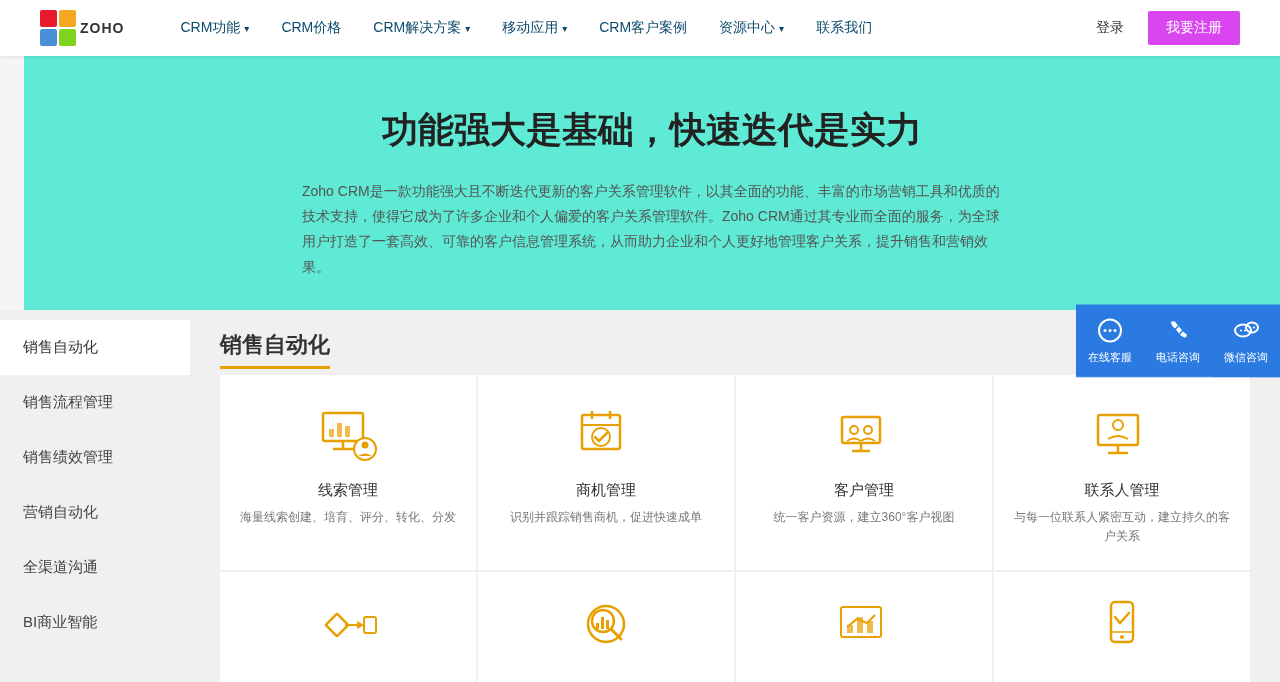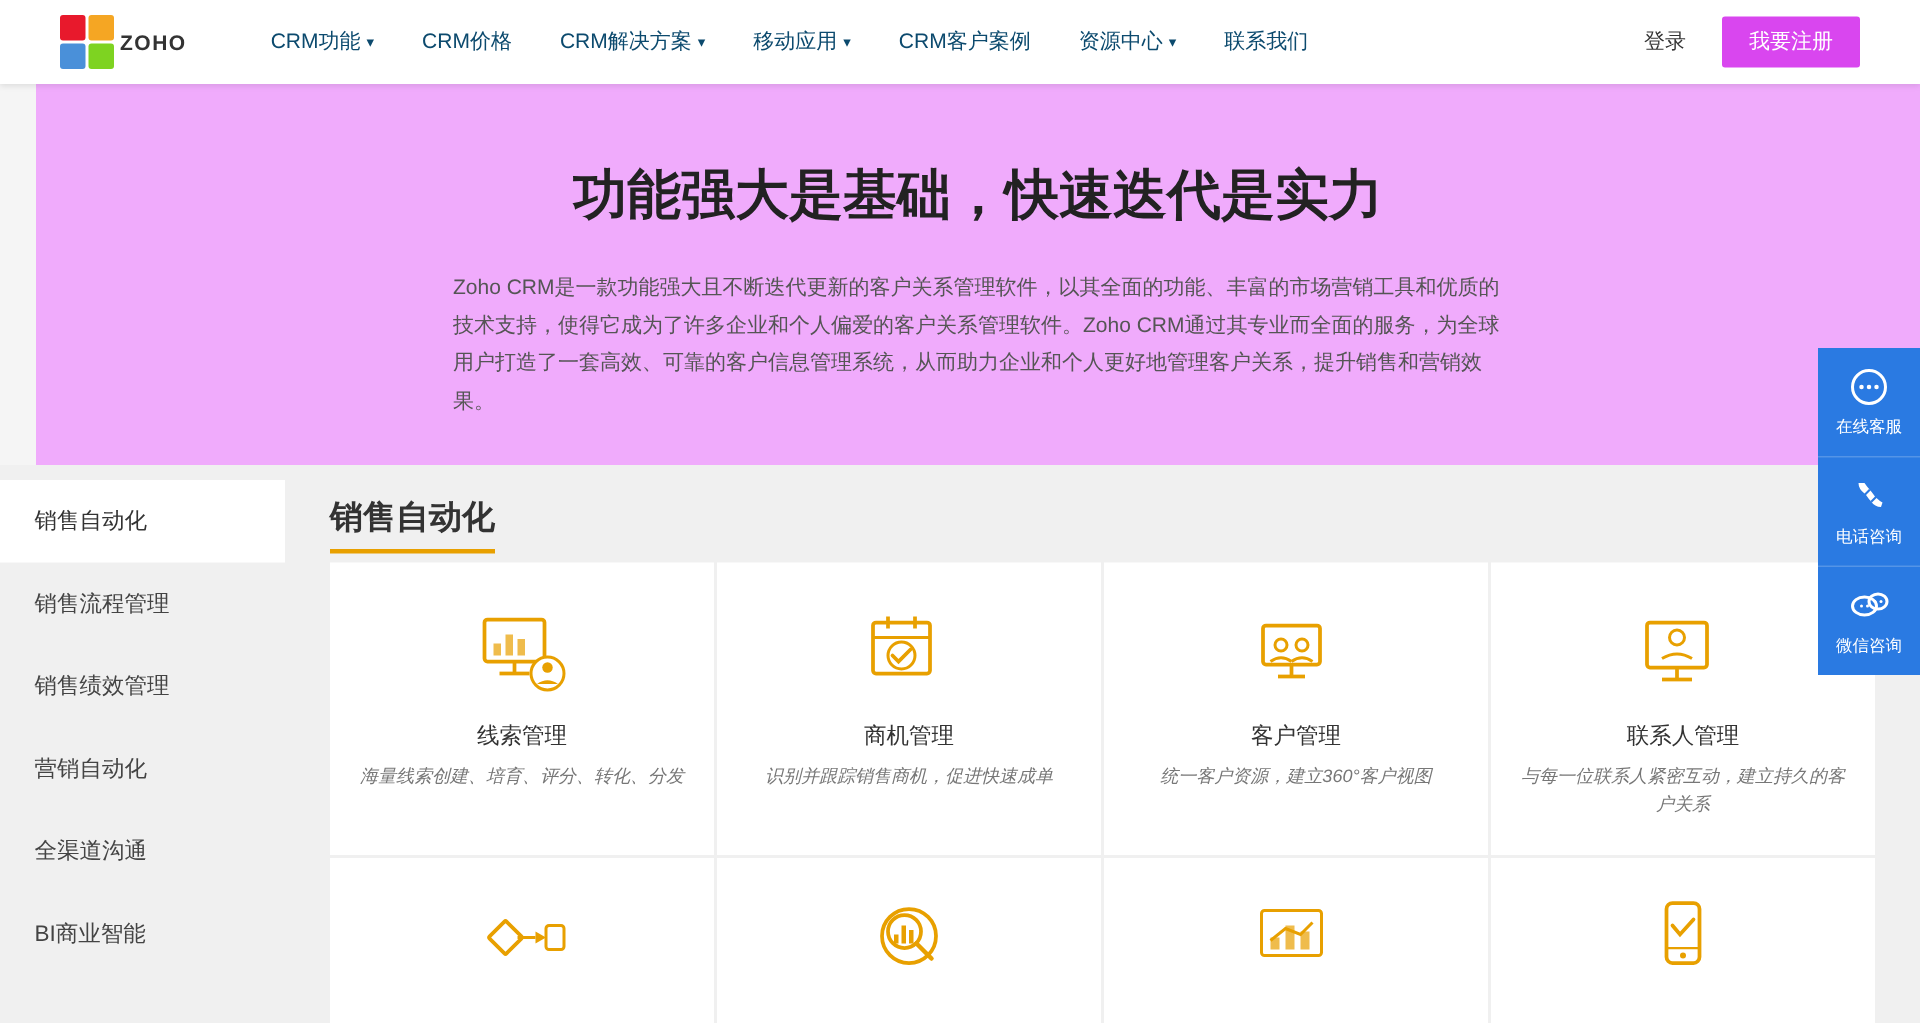--- a/index.html
+++ b/index.html
@@ -69,21 +69,21 @@
       font-size: 14px;
       cursor: pointer;
       background: #d946ef;
       color: #fff;
       border: none;
       border-radius: 2px;
     }
 
     
     .hero {
-      background: #f0abfc;
+      background: #5eead4;
       text-align: center;
       padding: 50px 40px 30px;
       margin-left: 24px;
     }
     .hero h1 {
       font-size: 36px;
       font-weight: 600;
       color: #222;
       margin-bottom: 24px;
     }
@@ -172,21 +172,20 @@
     .card-title {
       font-size: 15px;
       font-weight: 400;
       color: #333;
       margin-bottom: 8px;
     }
     .card-desc {
       font-size: 12px;
       color: #777;
       line-height: 1.6;
-      font-style: italic;
     }
 
     
     .card-grid-bottom {
       display: grid;
       grid-template-columns: repeat(4, 1fr);
       gap: 2px;
     }
     .card-bottom {
       background: #fff;
@@ -197,21 +196,21 @@
       min-height: 100px;
     }
 
     
     .float-sidebar {
       position: fixed;
       right: 0;
       top: 50%;
       transform: translateY(-50%);
       display: flex;
-      flex-direction: column;
+      flex-direction: row;
       background: #2a7ae2;
       z-index: 100;
     }
     .float-item {
       width: 68px;
       padding: 12px 8px;
       display: flex;
       flex-direction: column;
       align-items: center;
       cursor: pointer;

